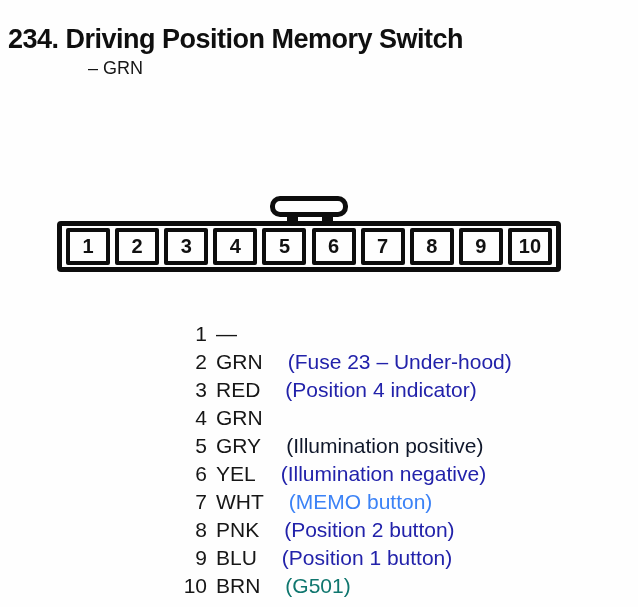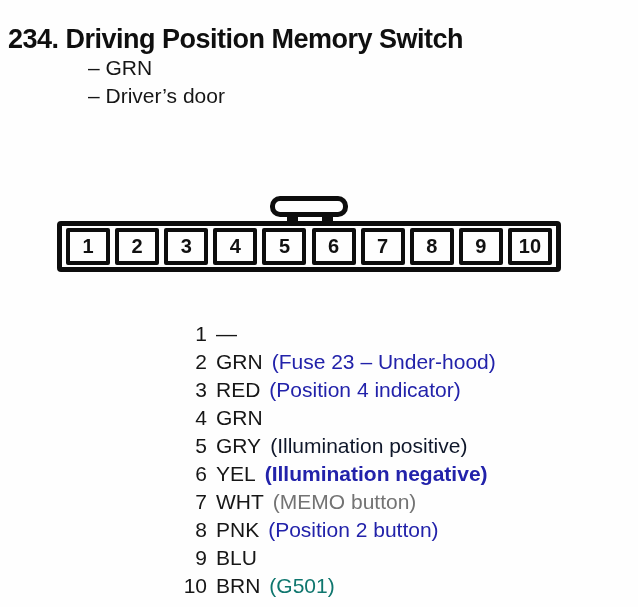--- a/index.html
+++ b/index.html
@@ -18,21 +18,21 @@
     font-size: 27px;
     font-weight: bold;
     letter-spacing: -0.5px;
     white-space: nowrap;
     color: #0f0f0f;
   }
 
   .notes {
     position: absolute;
     left: 88px; top: 54px;
-    font-size: 21px;
+    font-size: 18px;
     line-height: 28px;
     color: #161616;
   }
 
   
   .connector-body {
     position: absolute;
     left: 57px; top: 221px;
     width: 504px; height: 51px;
     border: 5px solid #0d0d0d;
@@ -75,31 +75,30 @@
   
   .pin-list {
     position: absolute;
     left: 150px; top: 320px;
     font-size: 21px;
     color: #161616;
   }
   .pin-row { display: flex; height: 28px; line-height: 28px; white-space: nowrap; }
   .pin-num   { width: 57px; text-align: right; }
   .pin-color { margin-left: 9px; }
-  .pin-func  { margin-left: 9px; }
+  .pin-func  { margin-left: 25px; }
 </style>
 </head>
 <body>
 
 <h1 class="page-title">234. Driving Position Memory Switch</h1>
 
 <div class="notes">
   <div class="note-line">– GRN</div>
 
-  <div class="note-line">– Driver’s door</div>
 
 </div>
 
 <div class="tab-bar"></div>
 <div class="tab-leg left"></div>
 <div class="tab-leg right"></div>
 
 <div class="connector-body">
   <div class="pin-cell">1</div>
 
@@ -148,38 +147,39 @@
 
   <div class="pin-row">
     <span class="pin-num">5</span>
     <span class="pin-color">GRY</span>
     <span class="pin-func" style="color: #0f172a;">(Illumination positive)</span>
   </div>
 
   <div class="pin-row">
     <span class="pin-num">6</span>
     <span class="pin-color">YEL</span>
-    <span class="pin-func" style="color: rgb(34, 34, 170); font-weight: bold;">(Illumination negative)</span>
+    <span class="pin-func" style="color: rgb(34, 34, 170);">(Illumination negative)</span>
   </div>
 
   <div class="pin-row">
     <span class="pin-num">7</span>
     <span class="pin-color">WHT</span>
-    <span class="pin-func" style="color: #737373;">(MEMO button)</span>
+    <span class="pin-func" style="color: #3b82f6;">(MEMO button)</span>
   </div>
 
   <div class="pin-row">
     <span class="pin-num">8</span>
     <span class="pin-color">PNK</span>
     <span class="pin-func" style="color: rgb(34, 34, 170);">(Position 2 button)</span>
   </div>
 
   <div class="pin-row">
     <span class="pin-num">9</span>
     <span class="pin-color">BLU</span>
+    <span class="pin-func" style="color: rgb(34, 34, 170);">(Position 1 button)</span>
   </div>
 
   <div class="pin-row">
     <span class="pin-num">10</span>
     <span class="pin-color">BRN</span>
     <span class="pin-func" style="color: #0f766e;">(G501)</span>
   </div>
 </div>
 
 </body></html>

